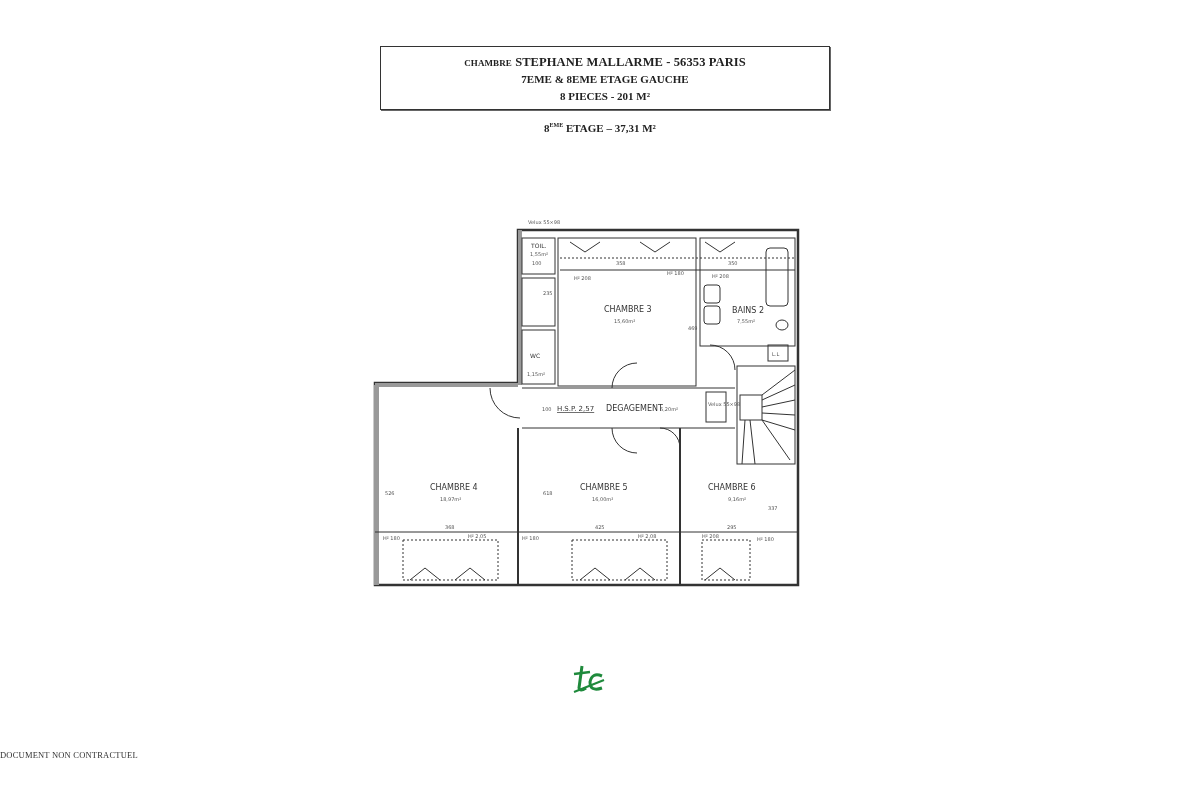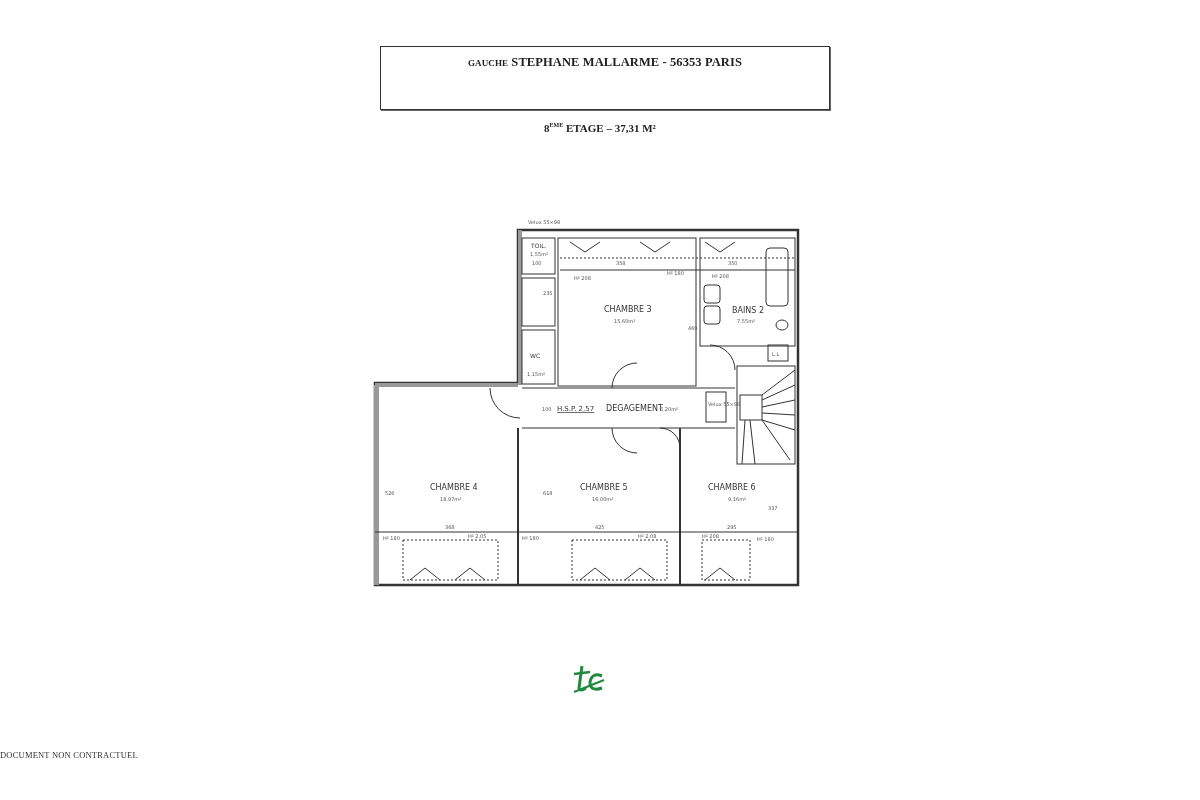--- a/index.html
+++ b/index.html
@@ -15,23 +15,25 @@
   .logo{position:absolute;left:568px;top:660px;width:44px;height:40px;}
   .footer{position:absolute;left:0;right:0;top:750px;font-size:8.5px;color:#333;letter-spacing:0.2px;}
   .lbl{font-family:"DejaVu Sans",sans-serif;fill:#333;}
   .dim{font-family:"DejaVu Sans",sans-serif;fill:#555;font-size:5px;}
 </style>
 </head>
 <body>
 
 <div class="titlebox">
   <div class="t1">
-    <span class="sc">GAUCHE</span>
+    <span class="sc">CHAMBRE</span>
     <span>STEPHANE MALLARME - 56353 PARIS</span>
   </div>
+  <div class="t2">7EME &amp; 8EME ETAGE GAUCHE</div>
+  <div class="t3">8 PIECES - 201 M²</div>
 </div>
 
 <div class="floor">
   <span>8</span><sup>EME</sup>
   <span>ETAGE – 37,31 M²</span>
 </div>
 
 <svg class="plan" viewBox="360 210 450 385" width="450" height="385">
   <g stroke="#333" fill="none" stroke-width="1">
 

